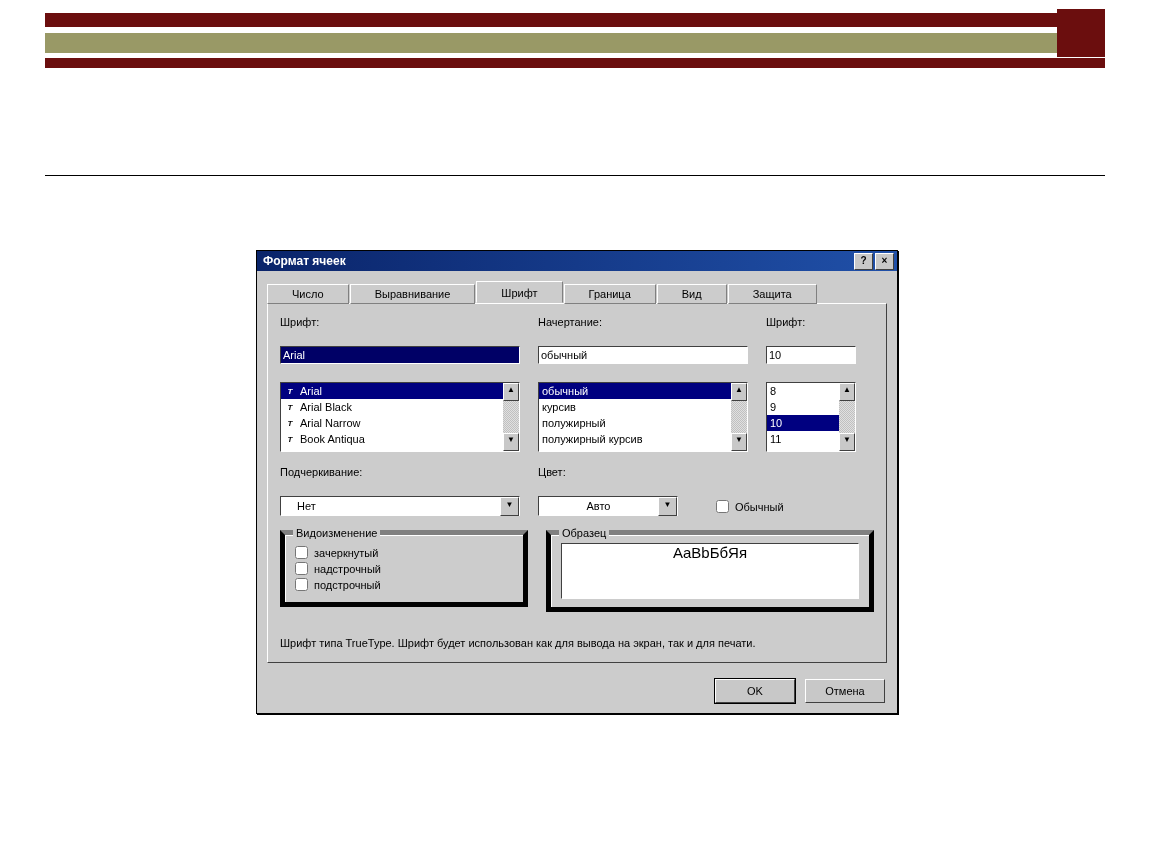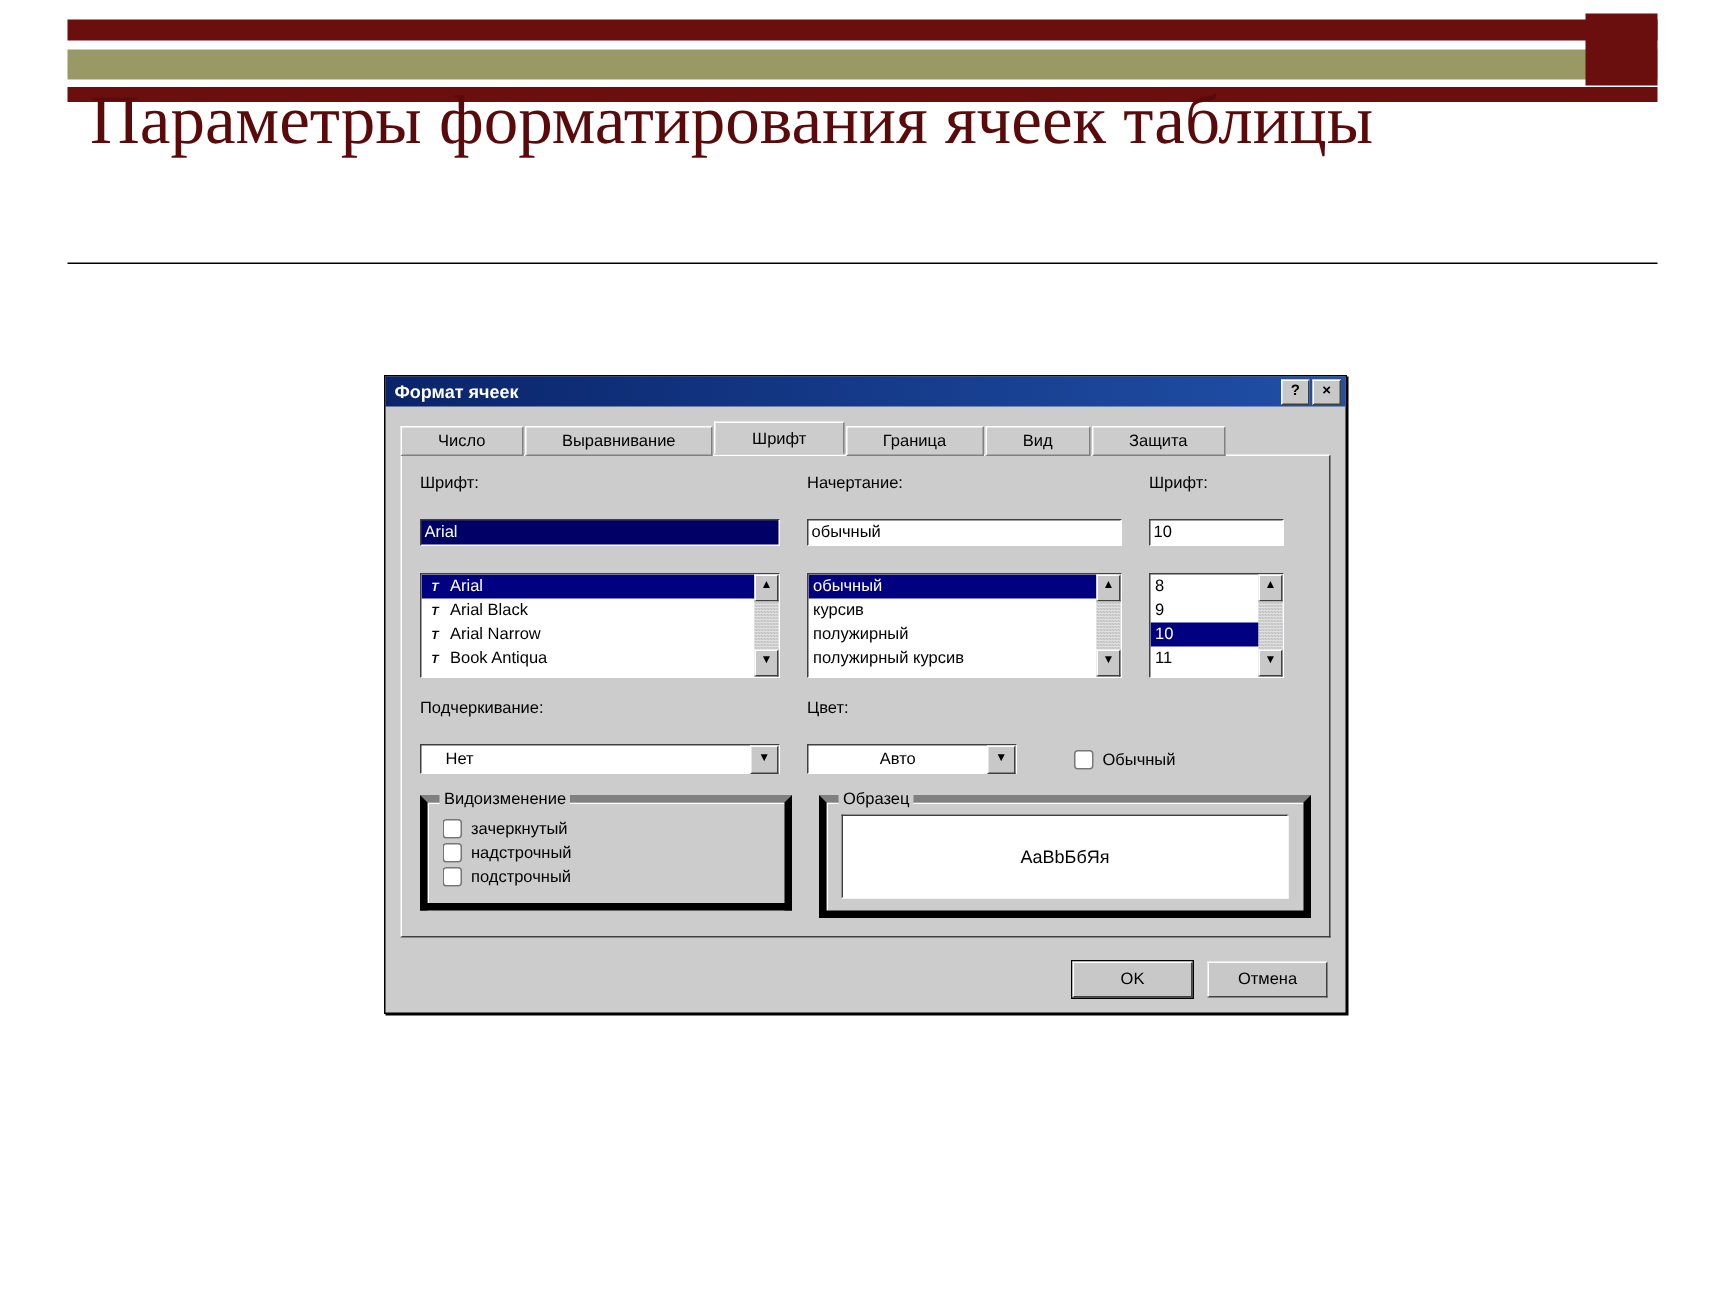--- a/index.html
+++ b/index.html
@@ -248,23 +248,22 @@
   }
   .chk input { width: 13px; height: 13px; margin:0; }
 
   .preview-box {
     background: #fff;
     border: 1px solid #808080;
     border-top-color:#404040; border-left-color:#404040;
     border-right-color:#fff; border-bottom-color:#fff;
     height: 54px;
     display: flex;
-    align-items: center;
     justify-content: center;
-    font-size: 12px;
+    font-size: 15px;
     font-family: Arial, sans-serif;
   }
 
   .note {
     font-size: 11px;
     margin-top: 24px;
     line-height: 1.3;
   }
 
   .dlg-buttons {
@@ -290,21 +289,20 @@
 </head>
 <body>
 
 <div class="slide">
 
   <div class="bar bar-maroon" style="top:13px; width:1060px; height:14px"></div>
   <div class="bar bar-olive" style="top:33px; width:1060px; height:20px"></div>
   <div class="bar bar-maroon" style="top:58px; width:1060px; height:10px"></div>
   <div class="square"></div>
 
-  <div class="slide-title">Параметры форматирования ячеек таблицы</div>
   <div class="underline"></div>
 
   <div class="dialog">
 
     <div class="titlebar">
       <span class="title">Формат ячеек</span>
       <span class="sysbtn">?</span>
       <span class="sysbtn">×</span>
     </div>
 
@@ -444,20 +442,21 @@
           </div>
 
           <div class="grp" style="flex:1">
             <span class="legend">Образец</span>
             <div class="preview-box">
               <span>AaBbБбЯя</span>
             </div>
           </div>
         </div>
 
+        <div class="note">Шрифт типа TrueType. Шрифт будет использован как для вывода на экран, так и для печати.</div>
 
       </div>
     </div>
 
     <div class="dlg-buttons">
       <button class="btn default">OK</button>
       <button class="btn">Отмена</button>
     </div>
 
   </div>

